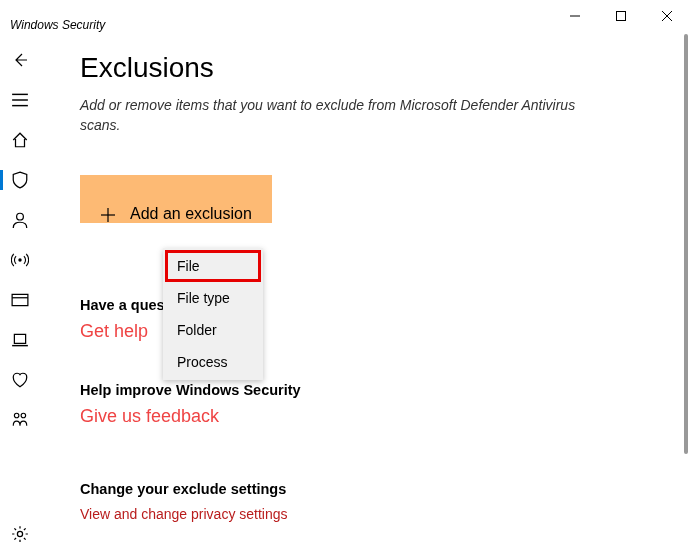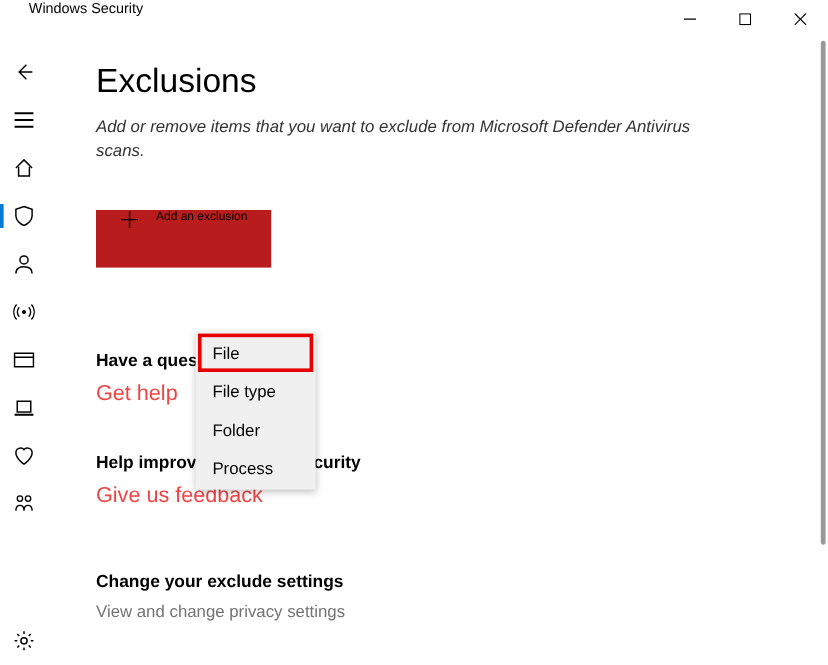--- a/index.html
+++ b/index.html
@@ -11,24 +11,25 @@
     body {
       width: 690px;
       height: 554px;
       background: #fff;
       overflow: hidden;
       position: relative;
     }
     .titlebar {
       height: 32px;
       display: flex;
-      align-items: flex-start;
-      padding-left: 24px;
+      align-items: flex-end;
+      padding-left: 10px;
       font-size: 12px;
       color: #000;
+      font-style: italic;
     }
     .titlebar-title {
       flex: 1;
     }
     .titlebar-controls {
       display: flex;
       height: 100%;
     }
     .tb-btn {
       width: 46px;
@@ -90,26 +91,26 @@
     .page-desc {
       font-size: 14px;
       color: #333;
       margin-bottom: 40px;
       line-height: 1.4;
       max-width: 510px;
       font-style: italic;
     }
     .add-btn {
       display: inline-flex;
-      align-items: flex-start;
-      background: #b91c1c;
+      align-items: flex-end;
+      background: #fdba74;
       border: none;
       padding: 0 20px;
       height: 48px;
-      font-size: 10px;
+      font-size: 16px;
       font-family: inherit;
       cursor: pointer;
     }
     .plus-icon {
       margin-right: 14px;
       font-size: 18px;
       display: inline-flex;
     }
     .dropdown {
       position: absolute;
@@ -266,33 +267,33 @@
     <button class="add-btn">
       <span class="plus-icon">
         <svg width="16" height="16" viewBox="0 0 16 16">
             <line x1="8" y1="1" x2="8" y2="15" stroke="#000" stroke-width="1.2"></line>
             <line x1="1" y1="8" x2="15" y2="8" stroke="#000" stroke-width="1.2"></line>
           </svg>
       </span>
       <span>Add an exclusion</span>
     </button>
 
-    <div class="dropdown" style="left:123px; top:244px;">
+    <div class="dropdown" style="left:123px; top:216px;">
       <button class="dropdown-item highlighted">File</button>
       <button class="dropdown-item">File type</button>
       <button class="dropdown-item">Folder</button>
       <button class="dropdown-item">Process</button>
     </div>
 
     <h2 class="section-h">Have a question?</h2>
     <span class="link">Get help</span>
 
     <h2 class="section-h section-gap">Help improve Windows Security</h2>
     <span class="link">Give us feedback</span>
 
     <h2 class="section-h section-gap" style="margin-top:54px;">Change your exclude settings</h2>
-    <span style="font-size:14px;color:#737373;">View and change privacy settings</span>
+    <span style="font-size:14px;color:#b91c1c;">View and change privacy settings</span>
   </div>
 </div>
 
 <div class="scrollbar-track">
   <div class="scrollbar-thumb"></div>
 </div>
 
 </body></html>

